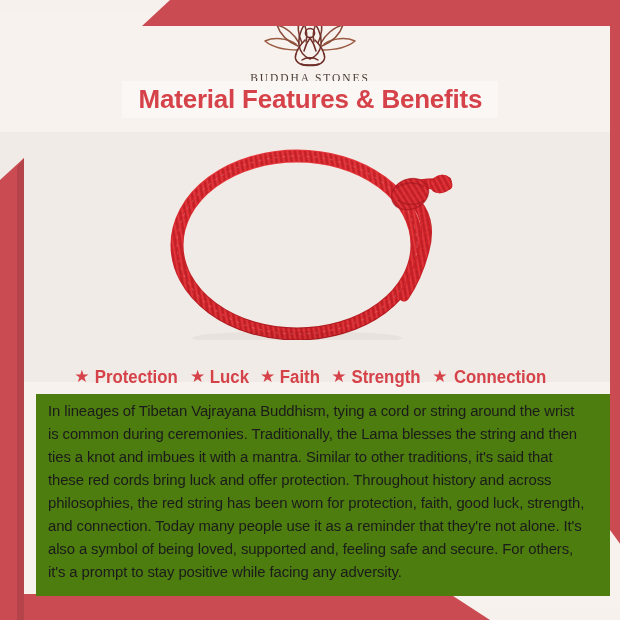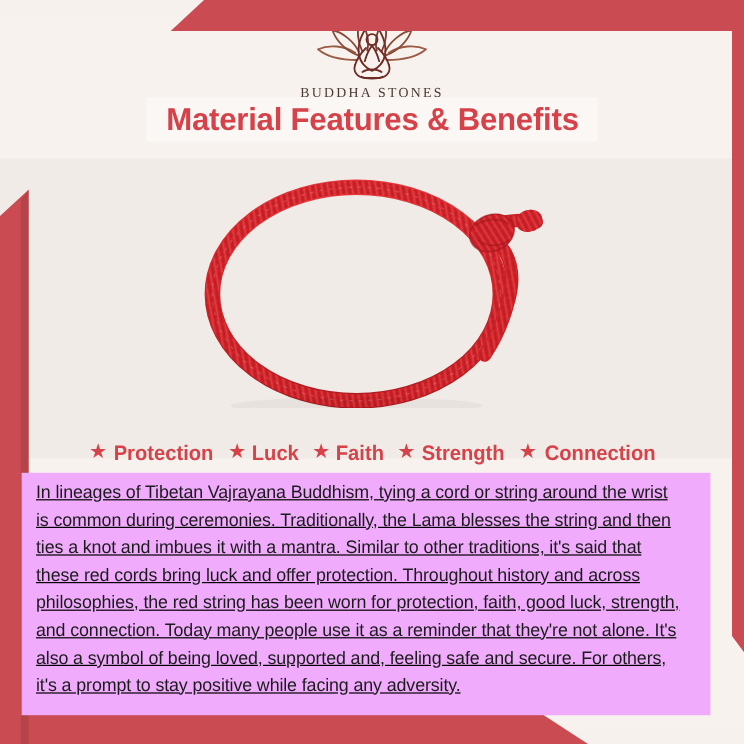--- a/index.html
+++ b/index.html
@@ -211,29 +211,28 @@
     font-family: "Liberation Sans", sans-serif;
     font-weight: 700;
     font-size: 17.5px;
     color: #d64249;
     transform: scaleX(0.96);
   }
 
   
   .copy {
     position: absolute;
-    left: 18px;
+    left: 36px;
     top: 394px;
     width: 574px;
     height: 202px;
-    background: #f0abfc;
+    background: #4d7c0f;
     z-index: 8;
     box-sizing: border-box;
     padding: 6px 14px 6px 12px;
-    text-decoration: underline;
   }
   .copy p {
     margin: 0;
     font-family: "Liberation Sans", sans-serif;
     font-size: 15.1px;
     line-height: 1.52;
     color: #1b1b1b;
     font-weight: 400;
     text-align: left;
     letter-spacing: -0.1px;

